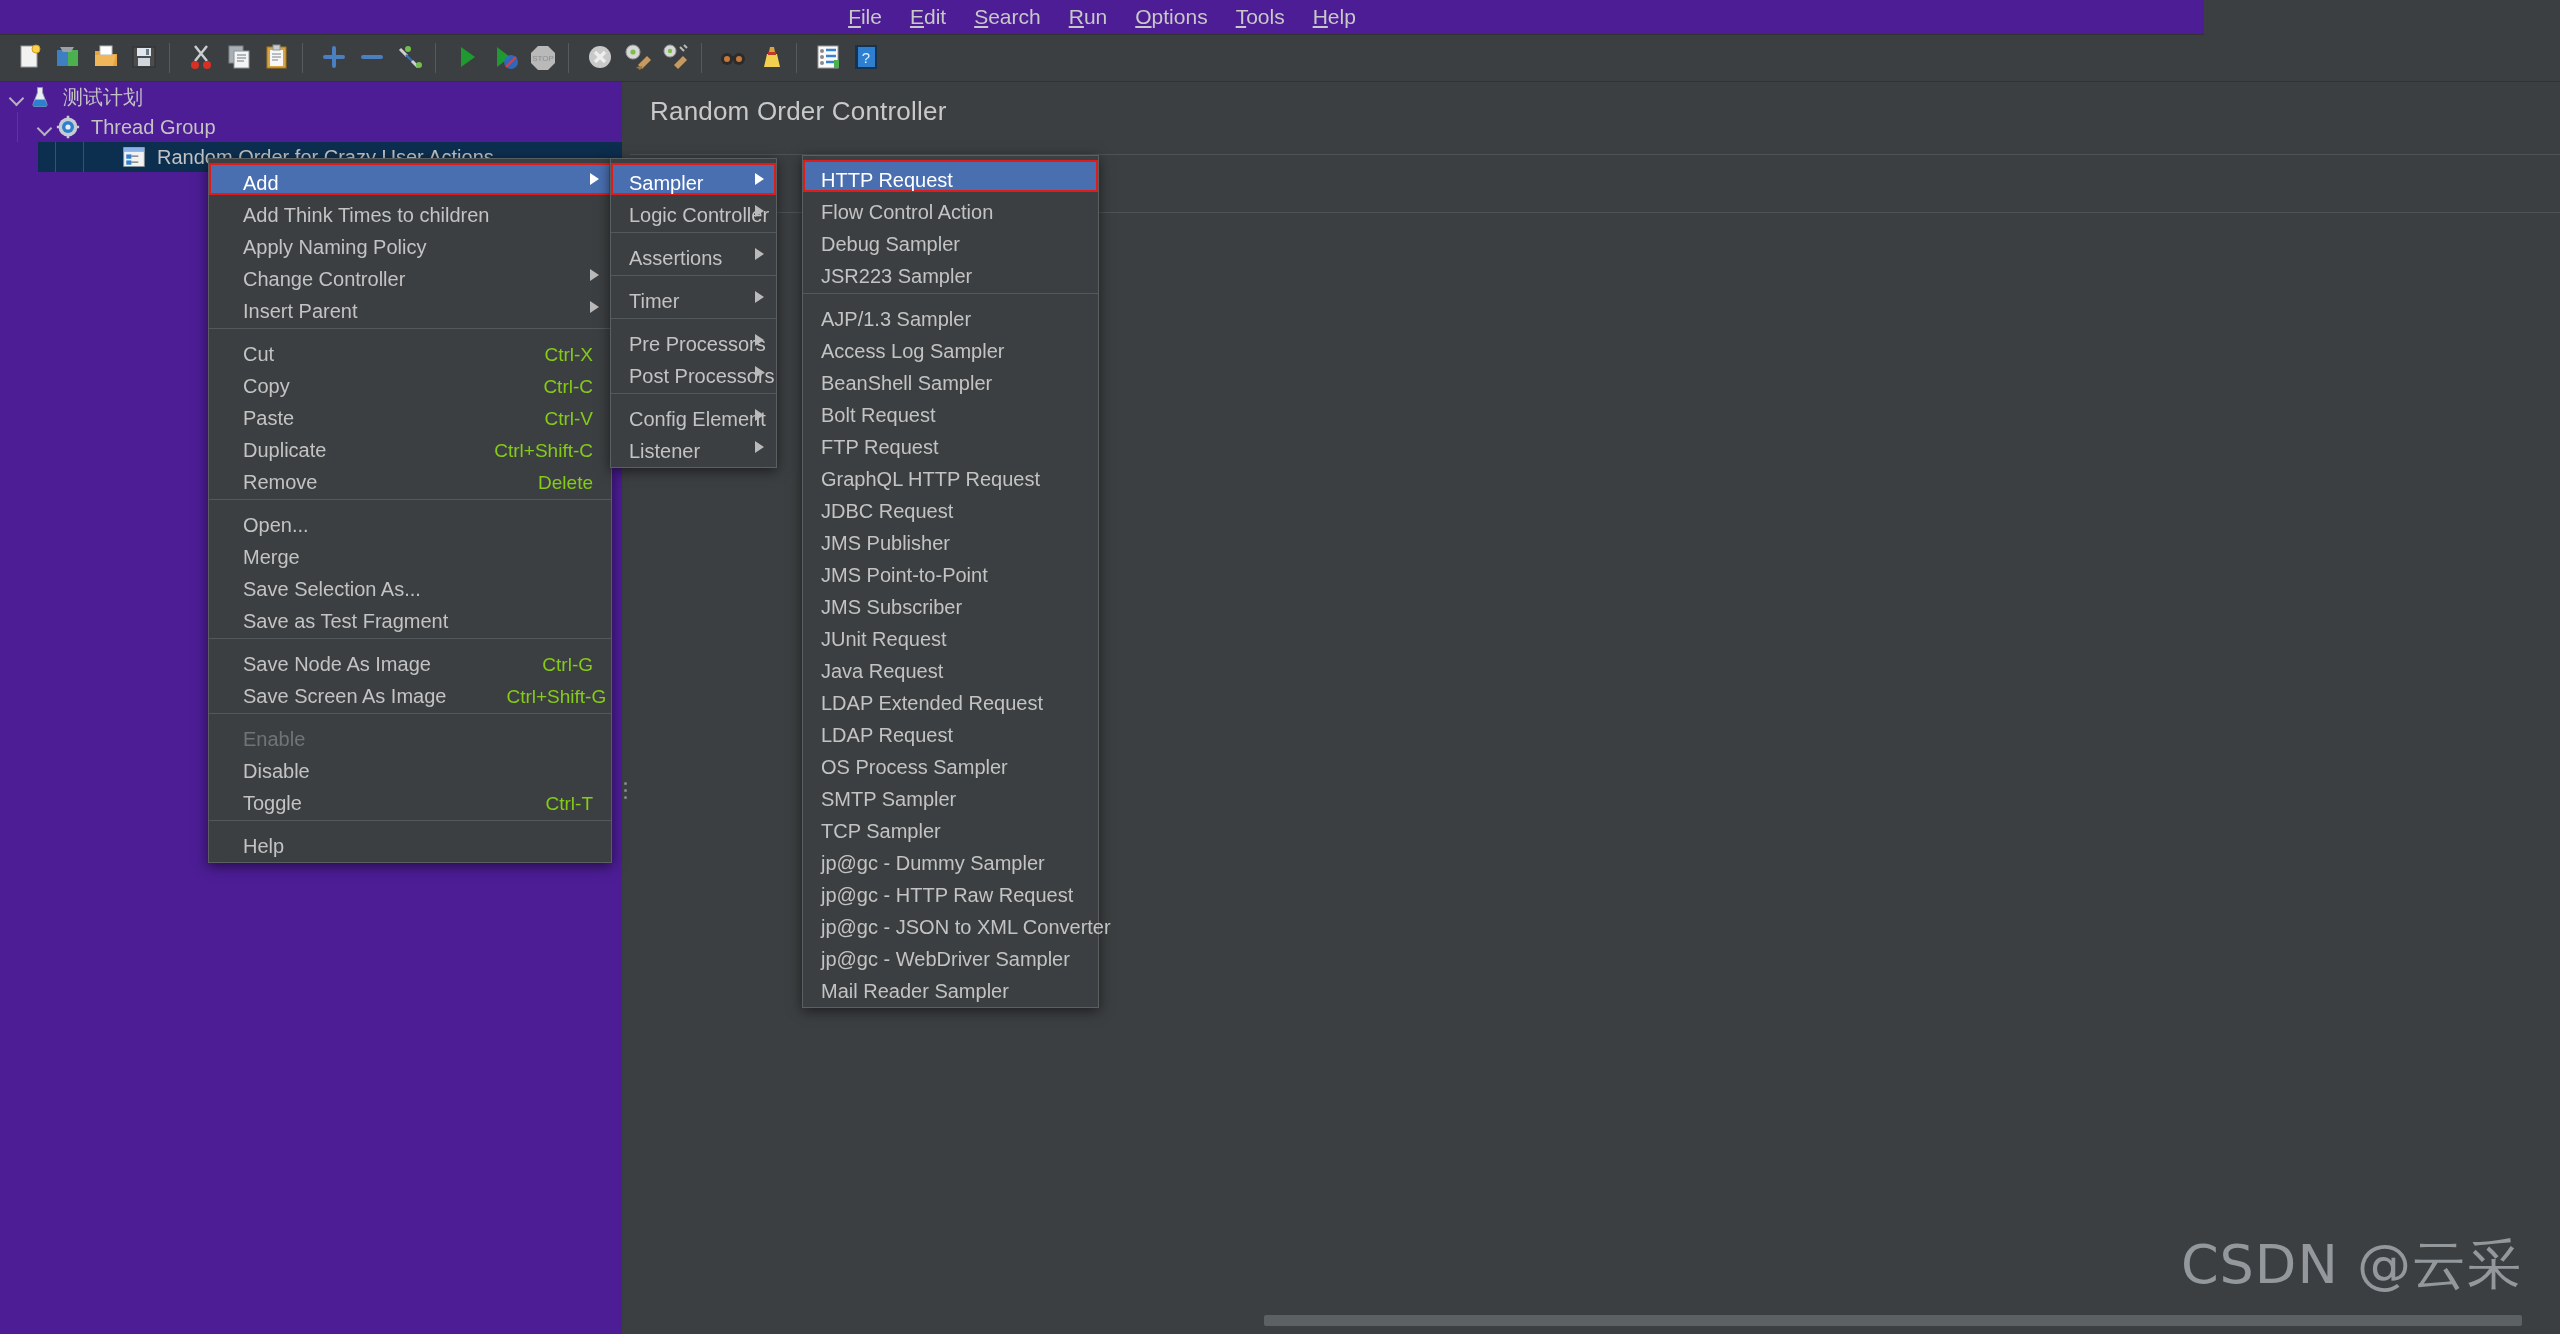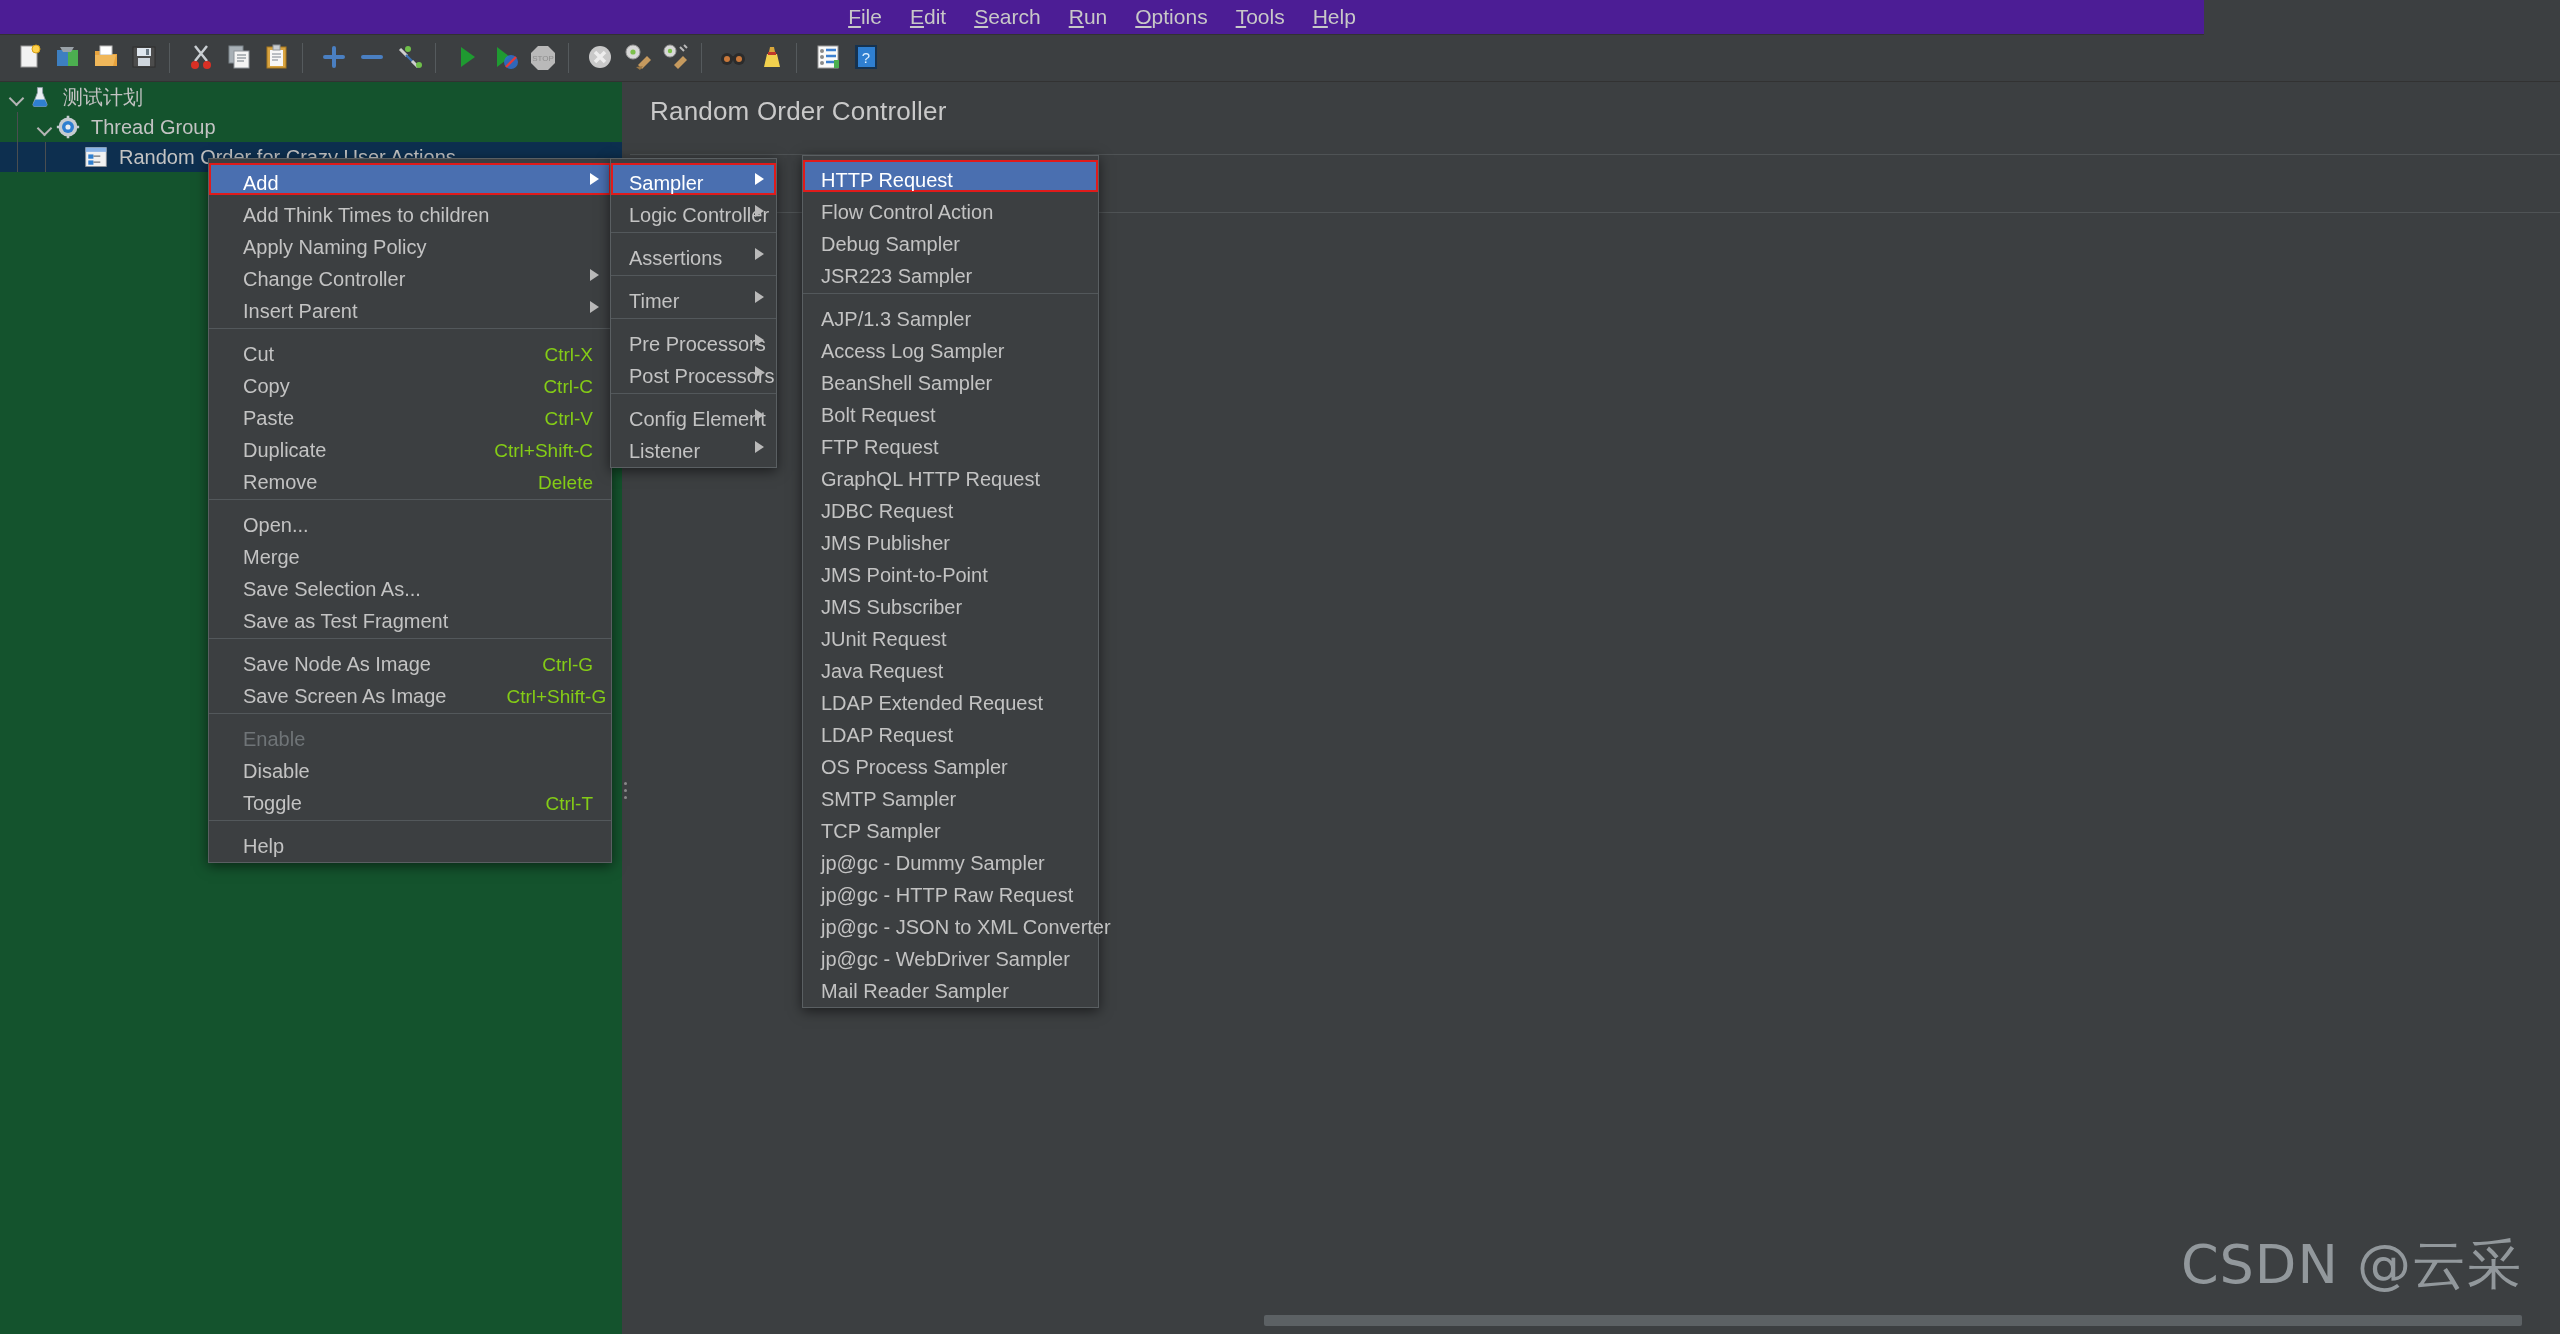--- a/index.html
+++ b/index.html
@@ -25,21 +25,21 @@
     position:absolute;left:0;top:35px;width:2560px;height:46px;
     background:#3c3f41;display:flex;align-items:center;padding-left:8px;
     border-bottom:1px solid #323232;
   }
   .tb-btn{width:38px;height:38px;display:flex;align-items:center;justify-content:flex-end;position:relative;}
   .tb-sep{width:1px;height:30px;background:#555a5d;margin:0 9px;}
   .ico{display:block;position:relative;width:30px;height:30px;}
   
   #tree-panel{
     position:absolute;left:0;top:82px;width:622px;height:1252px;
-    background:#14532d;overflow:hidden;
+    background:#4c1d95;overflow:hidden;
   }
   #splitter{
     position:absolute;left:622px;top:82px;width:8px;height:1252px;background:#3c3f41;
   }
   #splitter .dots{position:absolute;left:2px;top:700px;width:4px;}
   #splitter .dots i{display:block;width:3px;height:3px;background:#8a8a8a;border-radius:50%;margin-bottom:4px;}
   #right-panel{
     position:absolute;left:630px;top:82px;width:1930px;height:1252px;background:#3c3f41;
   }
   #right-title{
@@ -49,21 +49,21 @@
   #right-sep2{position:absolute;left:0;top:130px;width:1930px;height:1px;background:#4f5355;}
   
   #hscroll{
     position:absolute;left:4px;bottom:6px;width:1920px;height:16px;background:#3c3f41;
   }
   #hscroll .thumb{position:absolute;left:630px;top:3px;width:1258px;height:11px;background:#5c6164;border-radius:2px;}
   
   .tree-row{
     position:relative;height:30px;display:flex;align-items:center;font-size:20px;color:#c3c3c3;white-space:nowrap;
   }
-  .tree-row.selected{background:#0d2f4f;}
+  .tree-row.selected{background:#0d2f4f;margin-left:38px;}
   .twisty{width:22px;height:22px;display:inline-block;position:relative;flex:none;}
   .twisty::before{
     content:"";position:absolute;left:5px;top:7px;width:9px;height:9px;
     border-right:2px solid #b4b4b4;border-bottom:2px solid #b4b4b4;
     transform:rotate(45deg);
   }
   .tree-ico{width:26px;height:24px;margin-right:9px;flex:none;position:relative;}
   .guide{position:absolute;top:0;width:1px;height:30px;background:#4a4e50;}
   
   .popup{

